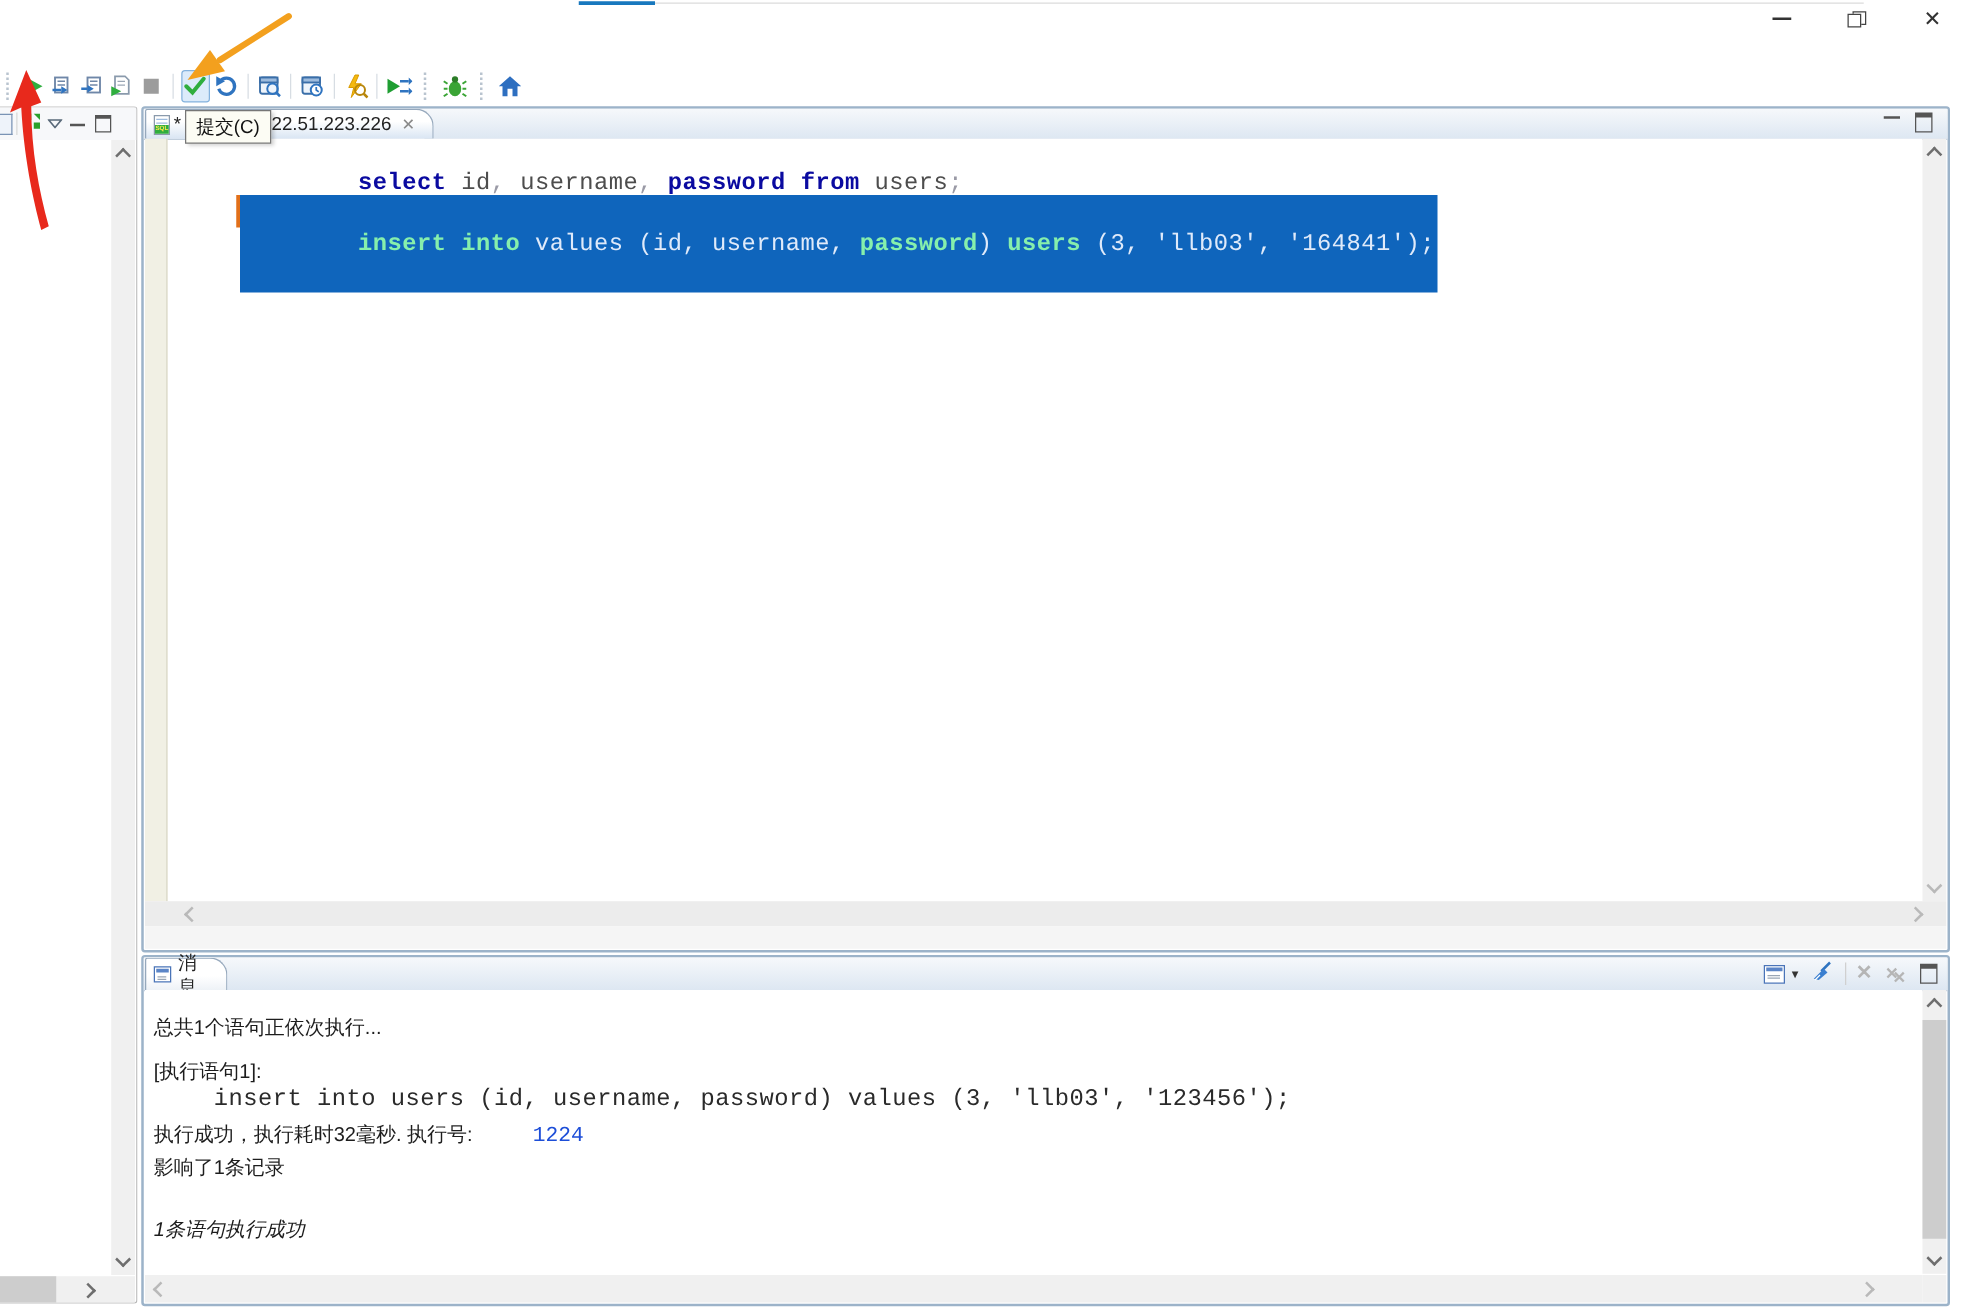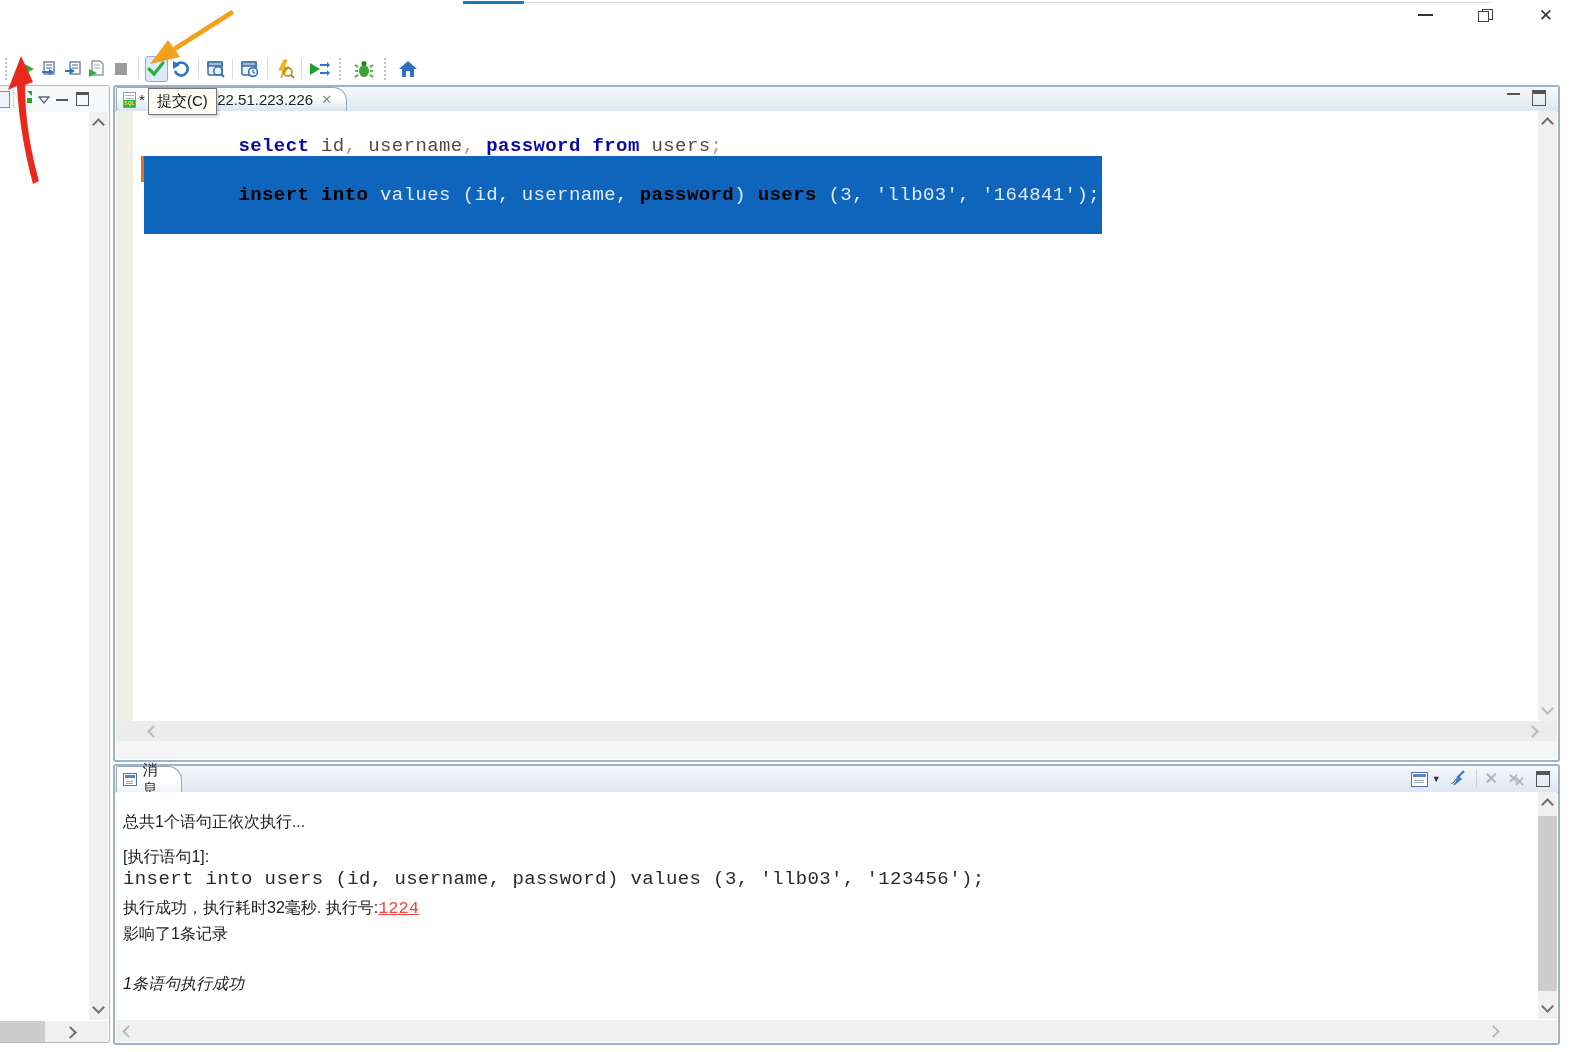--- a/index.html
+++ b/index.html
@@ -1,19 +1,19 @@
 <!DOCTYPE html>
 <html><head>
 <meta charset="utf-8">
 <style>
   html,body{margin:0;padding:0;background:#fff;}
   #app{position:relative;width:1575px;height:1052px;background:#fff;overflow:hidden;
        font-family:"Liberation Sans",sans-serif;color:#222;}
   .abs{position:absolute;}
-  .mono{font-family:"Liberation Mono","DejaVu Sans Mono",monospace;}
+  .mono{font-family:"Liberation Mono","DejaVu Sans Mono",monospace;margin-left:48px;}
   
   .chv{display:inline-block;width:7px;height:7px;border-left:2px solid #6e6e6e;border-bottom:2px solid #6e6e6e;}
   .chv.up{transform:rotate(135deg);} .chv.down{transform:rotate(-45deg);}
   .chv.left{transform:rotate(45deg);} .chv.right{transform:rotate(-135deg);}
   .chv.lite{border-color:#b9b9b9;}
   
   .sb-track{background:#f0f0f0;}
   .sb-thumb{background:#cdcdcd;}
   
   #toolbar{left:0;top:54px;width:420px;height:30px;display:flex;align-items:center;}
@@ -29,24 +29,24 @@
   .etab{position:absolute;top:0;height:24px;background:linear-gradient(#ffffff 40%,#d9e5f3);
         border:1px solid #96a8bc;border-bottom:none;border-radius:2px 14px 0 0;
         display:flex;align-items:center;padding:0 10px 0 6px;box-sizing:border-box;font-size:15px;color:#222;}
   .winbtn{font-size:14px;color:#333;line-height:1;}
   .sq{display:inline-block;border:1px solid #444;background:#fff;}
   
   .kw{color:#0a0aa0;font-weight:bold;}
   .id{color:#4d4d4d;}
   .pn{color:#9a9aa6;}
   .sel-line{background:#0f65bc;letter-spacing:.4px;}
-  .sel-line .kw{color:#000000;font-weight:bold;}
+  .sel-line .kw{color:#86efac;font-weight:bold;}
   .sel-line .pl{color:#dfeafa;}
   .msg-cn{font-size:16px;color:#1d1d1d;}
-  .msg-link{color:#ef4444;text-decoration:underline;}
+  .msg-link{color:#1d4ed8;}
   .tooltip{background:#fcfcf4;border:1px solid #767676;box-shadow:2px 2px 3px rgba(0,0,0,.18);
            font-size:15px;color:#111;padding:3px 8px;white-space:nowrap;}
   .doc-icon{width:15px;height:13px;border:1px solid #4a74b8;background:#fff;box-sizing:border-box;position:relative;}
   .doc-icon .bar{position:absolute;left:1px;right:1px;top:1px;height:3px;background:#5b85c7;}
   .doc-icon .l1,.doc-icon .l2{position:absolute;left:2px;right:3px;height:1px;background:#9aa6b5;}
   .doc-icon .l1{top:7px;} .doc-icon .l2{top:9px;}
   .grayx{color:#b5b5b5;font-size:13px;font-weight:bold;line-height:1;}
 </style>
 </head>
 <body>

